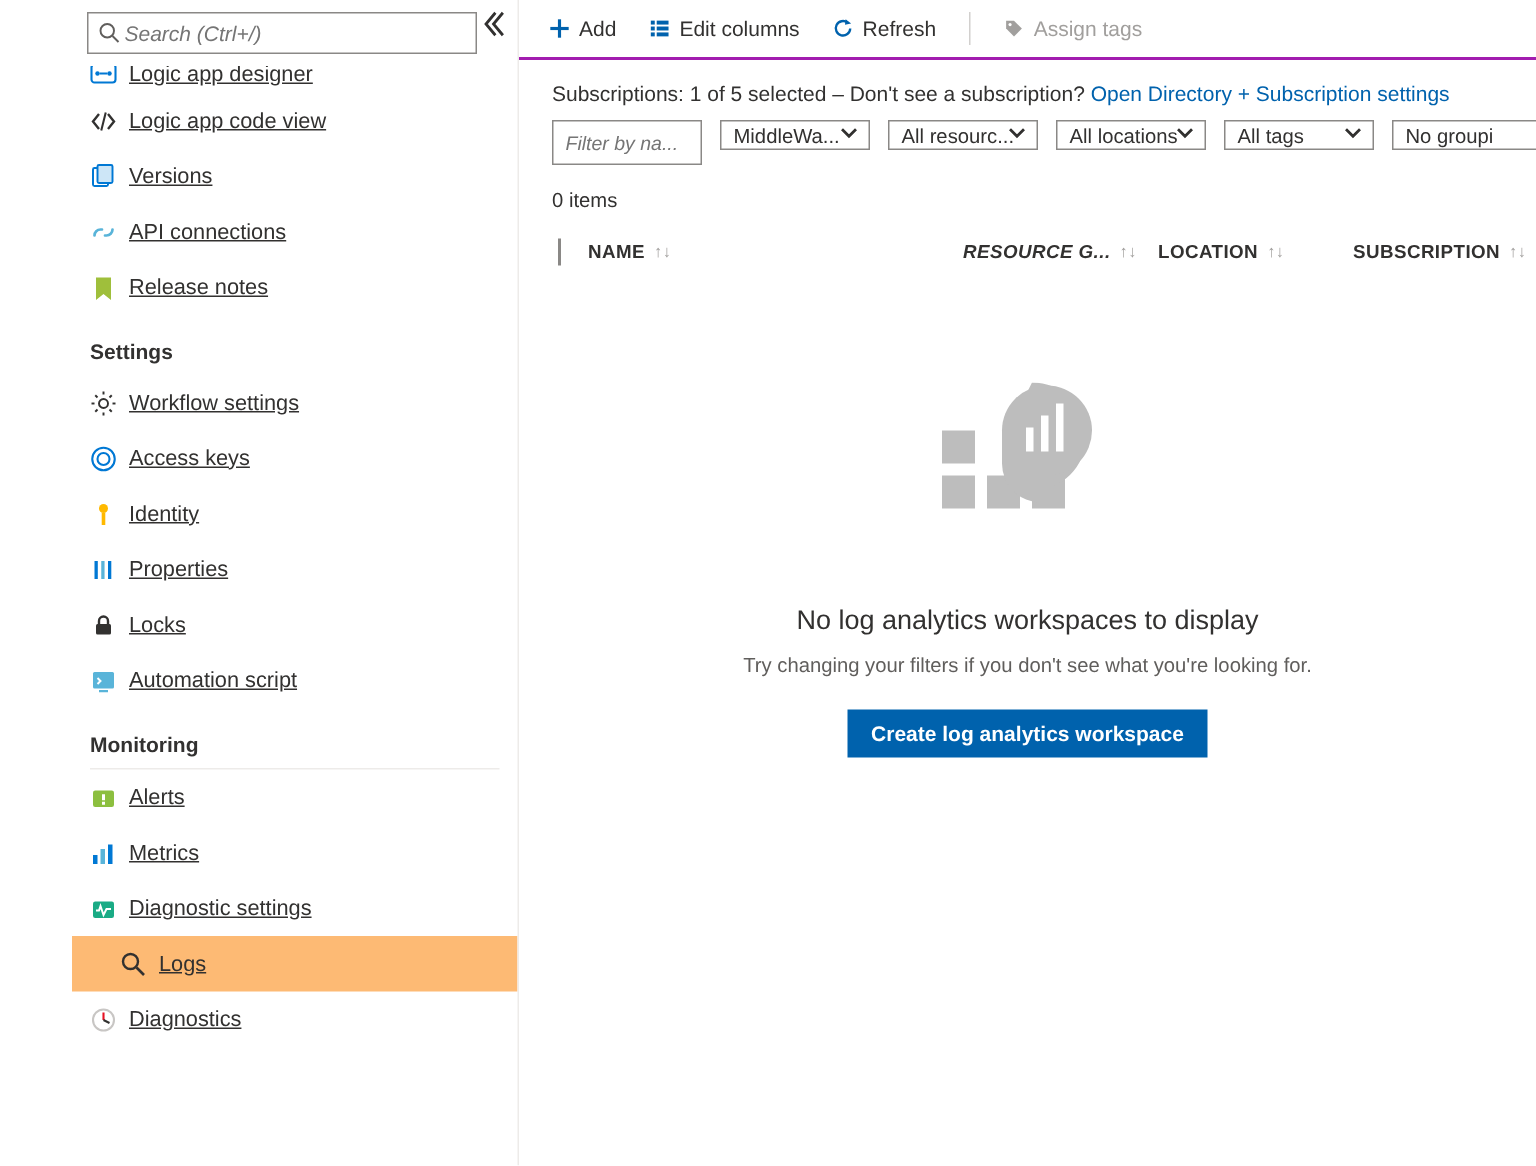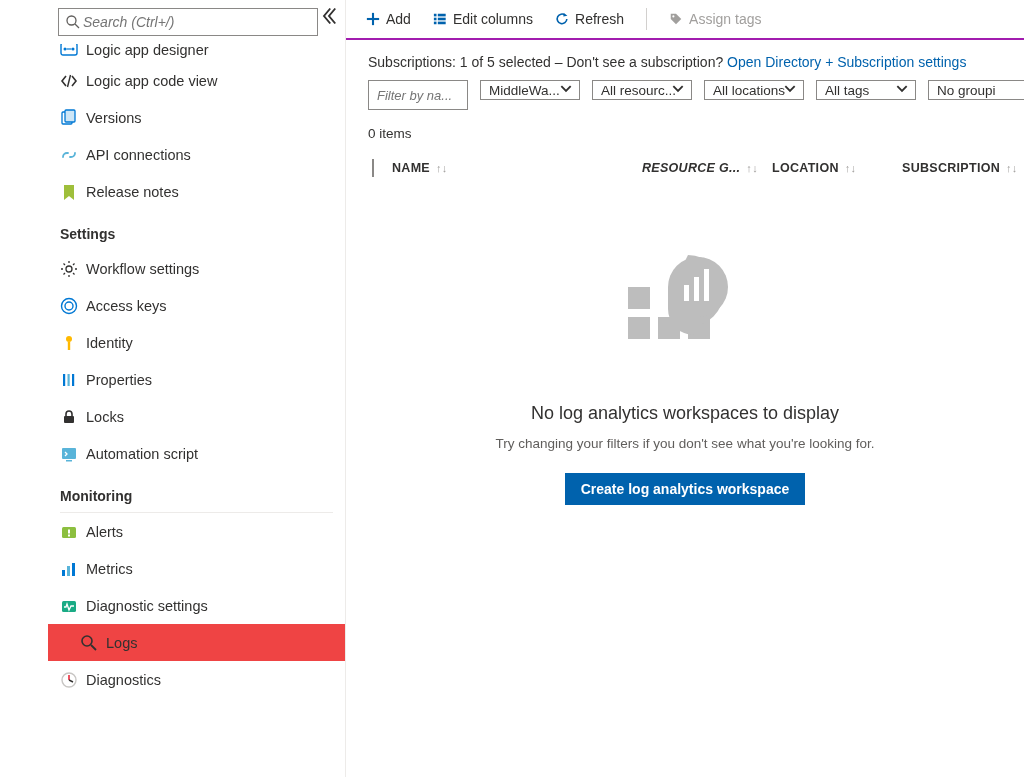--- a/index.html
+++ b/index.html
@@ -13,23 +13,23 @@
   .search-box .icon { width: 16px; display: flex; justify-content: center; color: #605e5c; }
   .search-box input { border: none; outline: none; flex: 1; font-style: italic; color: #605e5c; font-size: 14px; background: transparent; }
   .collapse-btn { position: absolute; top: 6px; right: 6px; width: 20px; height: 20px; display: flex; align-items: center; justify-content: center; color: #605e5c; cursor: pointer; }
 
   .sidebar-scroll { flex: 1; overflow-y: auto; direction: rtl; }  
   .sidebar-scroll-inner { direction: ltr; padding-bottom: 8px; }
   .sidebar-scroll::-webkit-scrollbar { width: 16px; }
   .sidebar-scroll::-webkit-scrollbar-thumb { background: #c8c6c4; min-height: 200px; }
   .sidebar-scroll::-webkit-scrollbar-button { height: 16px; background: #f3f2f1; }
 
-  .sidebar-item { display: flex; align-items: center; height: 37px; padding: 0 12px; cursor: pointer; }
+  .sidebar-item { display: flex; align-items: center; height: 37px; padding: 0 12px; cursor: pointer; text-decoration: underline; }
   .sidebar-item.partial { height: 28px; margin-top: -10px; overflow: hidden; align-items: flex-end; padding-bottom: 4px; }
-  .sidebar-item.active { background: #ef4444; padding-left: 32px; }
+  .sidebar-item.active { background: #fdba74; padding-left: 32px; }
   .sidebar-item .icon { width: 26px; display: flex; align-items: center; justify-content: flex-start; }
   .sidebar-item .icon svg { width: 18px; height: 18px; }
   .sidebar-item .label { font-size: 14.5px; color: #323130; }
   .sidebar-section { font-weight: 600; font-size: 14px; padding: 16px 12px 8px; color: #323130; }
   .sidebar-section.rule { border-bottom: 1px solid #edebe9; margin: 0 12px; padding: 16px 0 8px; }
 
   
   .main { flex: 1; display: flex; flex-direction: column; overflow: hidden; }
   .toolbar { display: flex; align-items: center; height: 40px; padding: 0 20px; gap: 22px; border-bottom: 2px solid #a21caf; }
   .toolbar .btn { display: flex; align-items: center; gap: 6px; cursor: pointer; color: #323130; }

